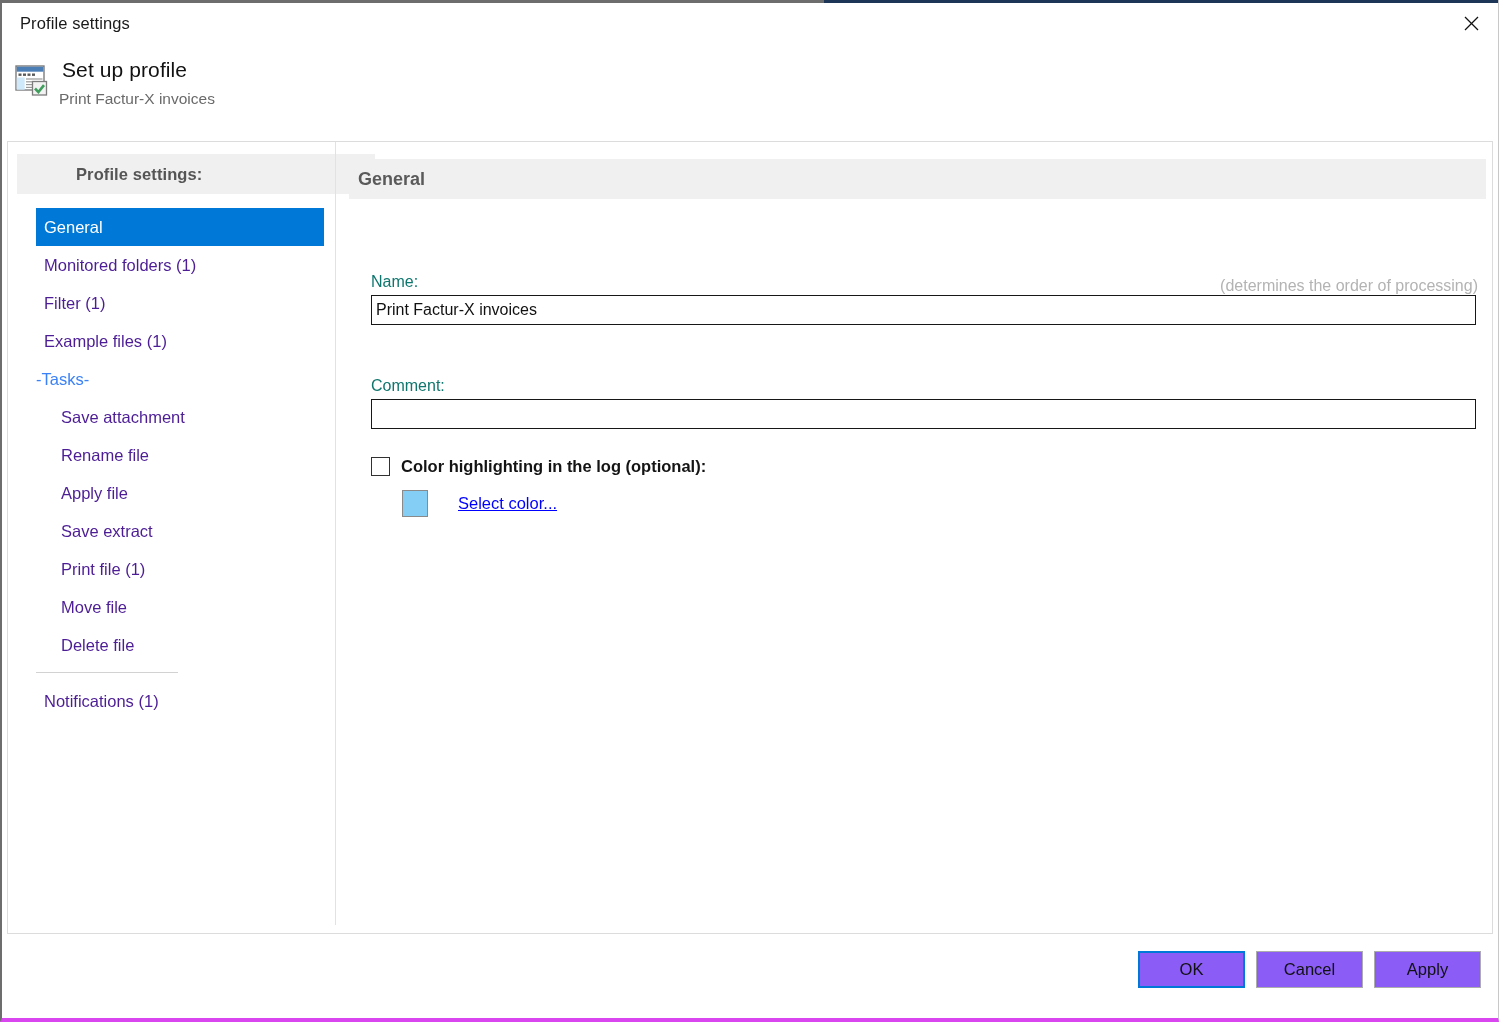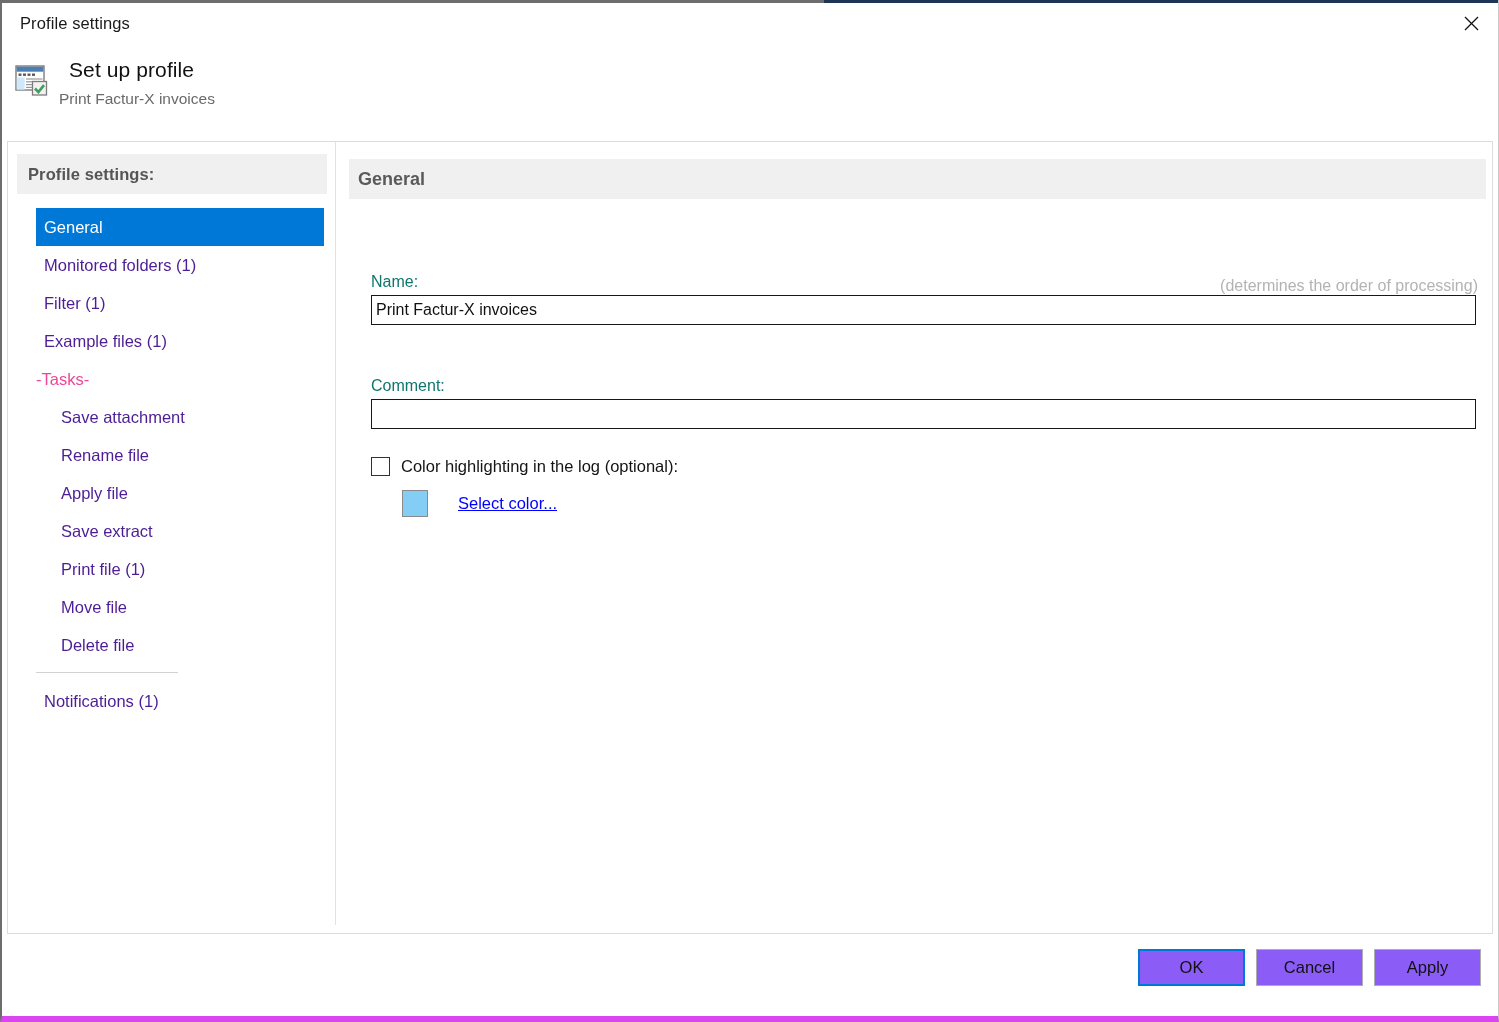--- a/index.html
+++ b/index.html
@@ -17,21 +17,21 @@
   }
 
   
   #window {
     position: absolute;
     left: 0; top: 0;
     width: 1499px;
     height: 1022px;
     box-sizing: border-box;
     border-left: 2px solid #6d6d6d;
-    border-bottom: 6px solid #d946ef;
+    border-bottom: 4px solid #d946ef;
     border-right: 1px solid #c8c8c8;
     background: #ffffff;
   }
   .top-edge {
     position: absolute;
     left: 0; top: 0;
     height: 3px;
     width: 100%;
     display: flex;
   }
@@ -77,21 +77,21 @@
   }
   .header-icon {
     position: absolute;
     left: 11px;
     top: 14px;
     width: 36px;
     height: 36px;
   }
   .header-title {
     position: absolute;
-    left: 67px;
+    left: 60px;
     top: 11px;
     font-size: 21px;
     color: #111111;
     letter-spacing: 0.1px;
   }
   .header-sub {
     position: absolute;
     left: 57px;
     top: 43px;
     font-size: 15.5px;
@@ -119,20 +119,21 @@
   }
   .sidebar-header {
     position: absolute;
     left: 9px;
     top: 12px;
     width: 310px;
     height: 40px;
     background: #f0f0f0;
     display: flex;
     align-items: center;
+    padding-left: 48px;
   }
   .sidebar-header span {
     margin-left: 11px;
     font-size: 16.5px;
     font-weight: bold;
     color: #555555;
     letter-spacing: 0.1px;
   }
   .nav {
     position: absolute;
@@ -152,21 +153,21 @@
     white-space: nowrap;
   }
   .nav-item.selected {
     background: #0078d7;
     color: #ffffff;
     margin-left: 28px;
     padding-left: 8px;
     width: 288px;
   }
   .nav-item.group-label {
-    color: #ec4899;
+    color: #3b82f6;
     padding-left: 28px;
   }
   .nav-item.indent {
     padding-left: 53px;
   }
   .nav-sep {
     margin: 8px 0 9px 28px;
     width: 142px;
     height: 1px;
     background: #d2d2d2;
@@ -241,20 +242,21 @@
     padding: 0 4px;
     outline: none;
     border-radius: 0;
   }
   .gap-1 { height: 16px; }
 
   .checkrow {
     display: flex;
     align-items: center;
     margin-top: 28px;
+    font-weight: bold;
   }
   .checkrow.tight { margin-top: 34px; }
   .cbox {
     width: 19px;
     height: 19px;
     box-sizing: border-box;
     border: 1px solid #313131;
     background: #ffffff;
     margin-right: 11px;
     position: relative;

